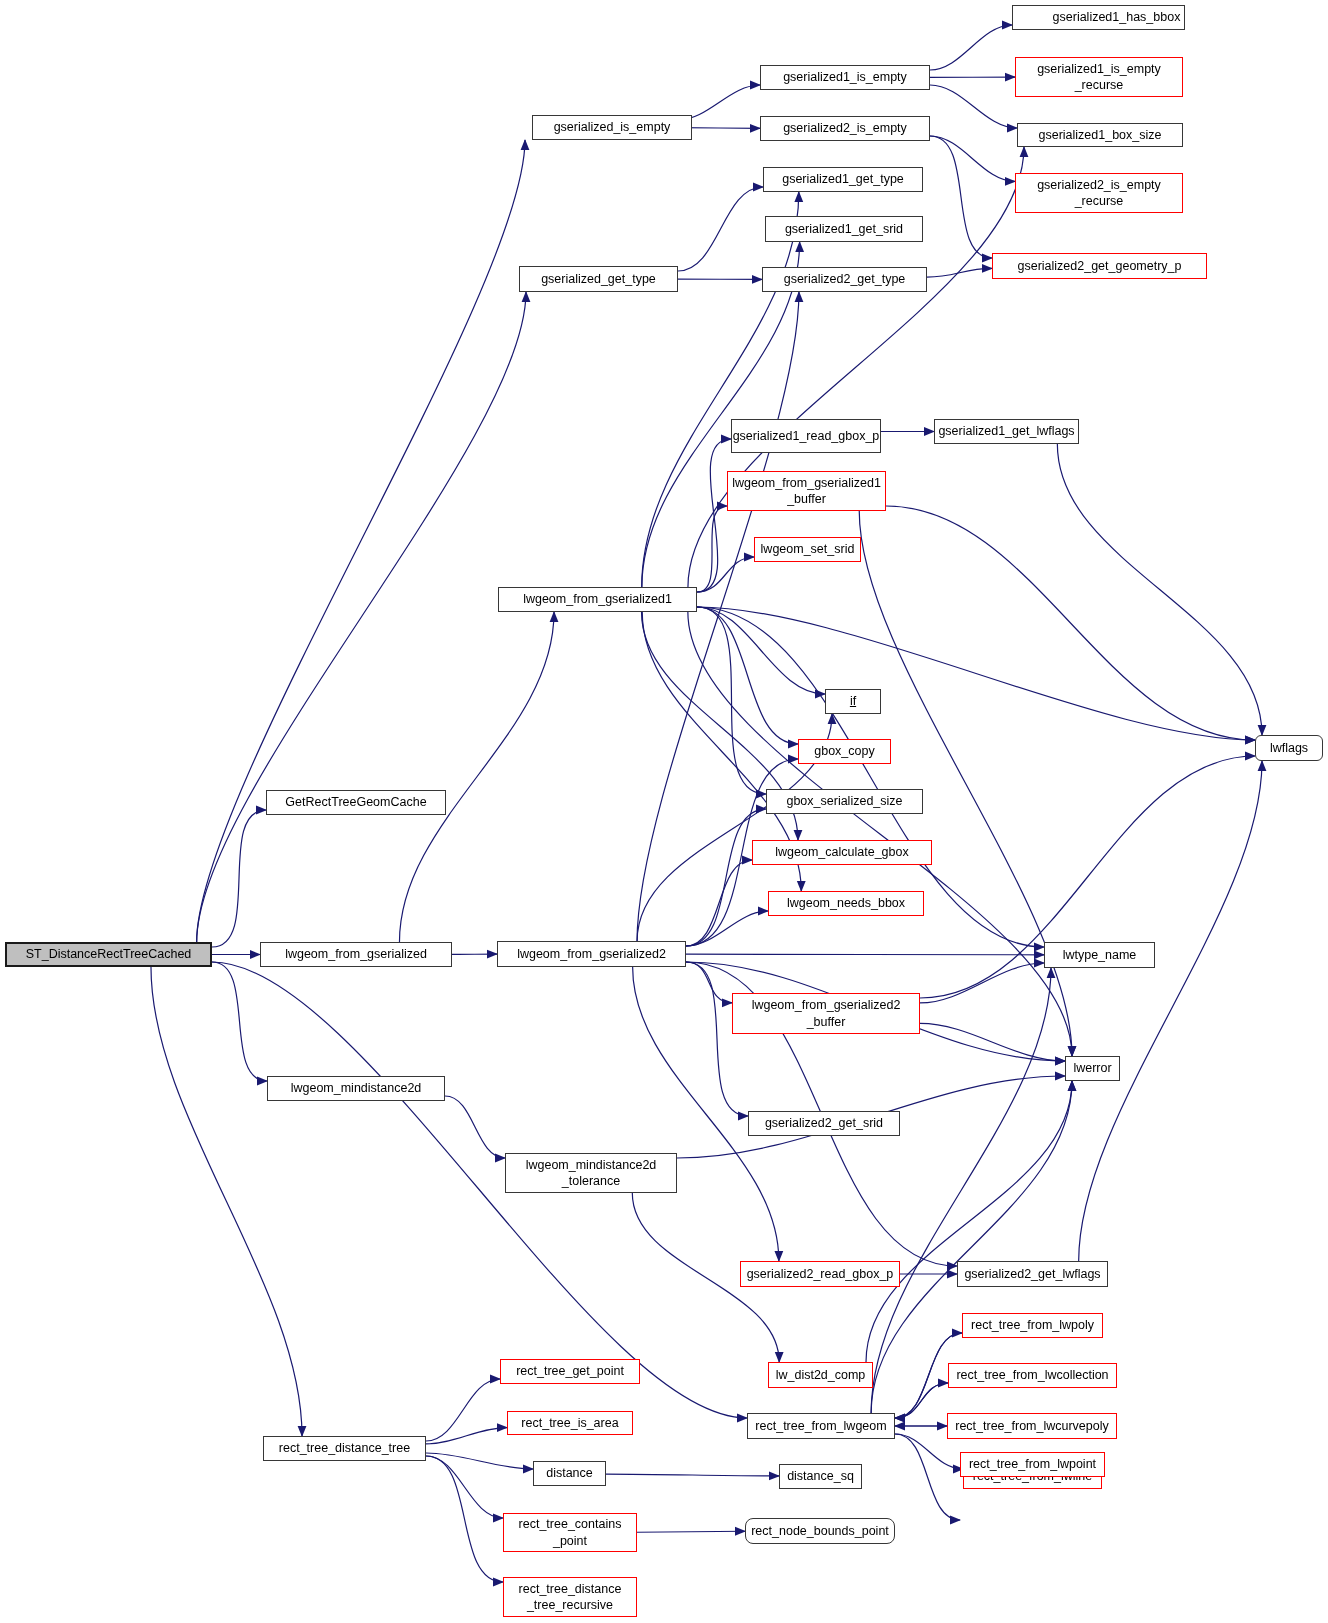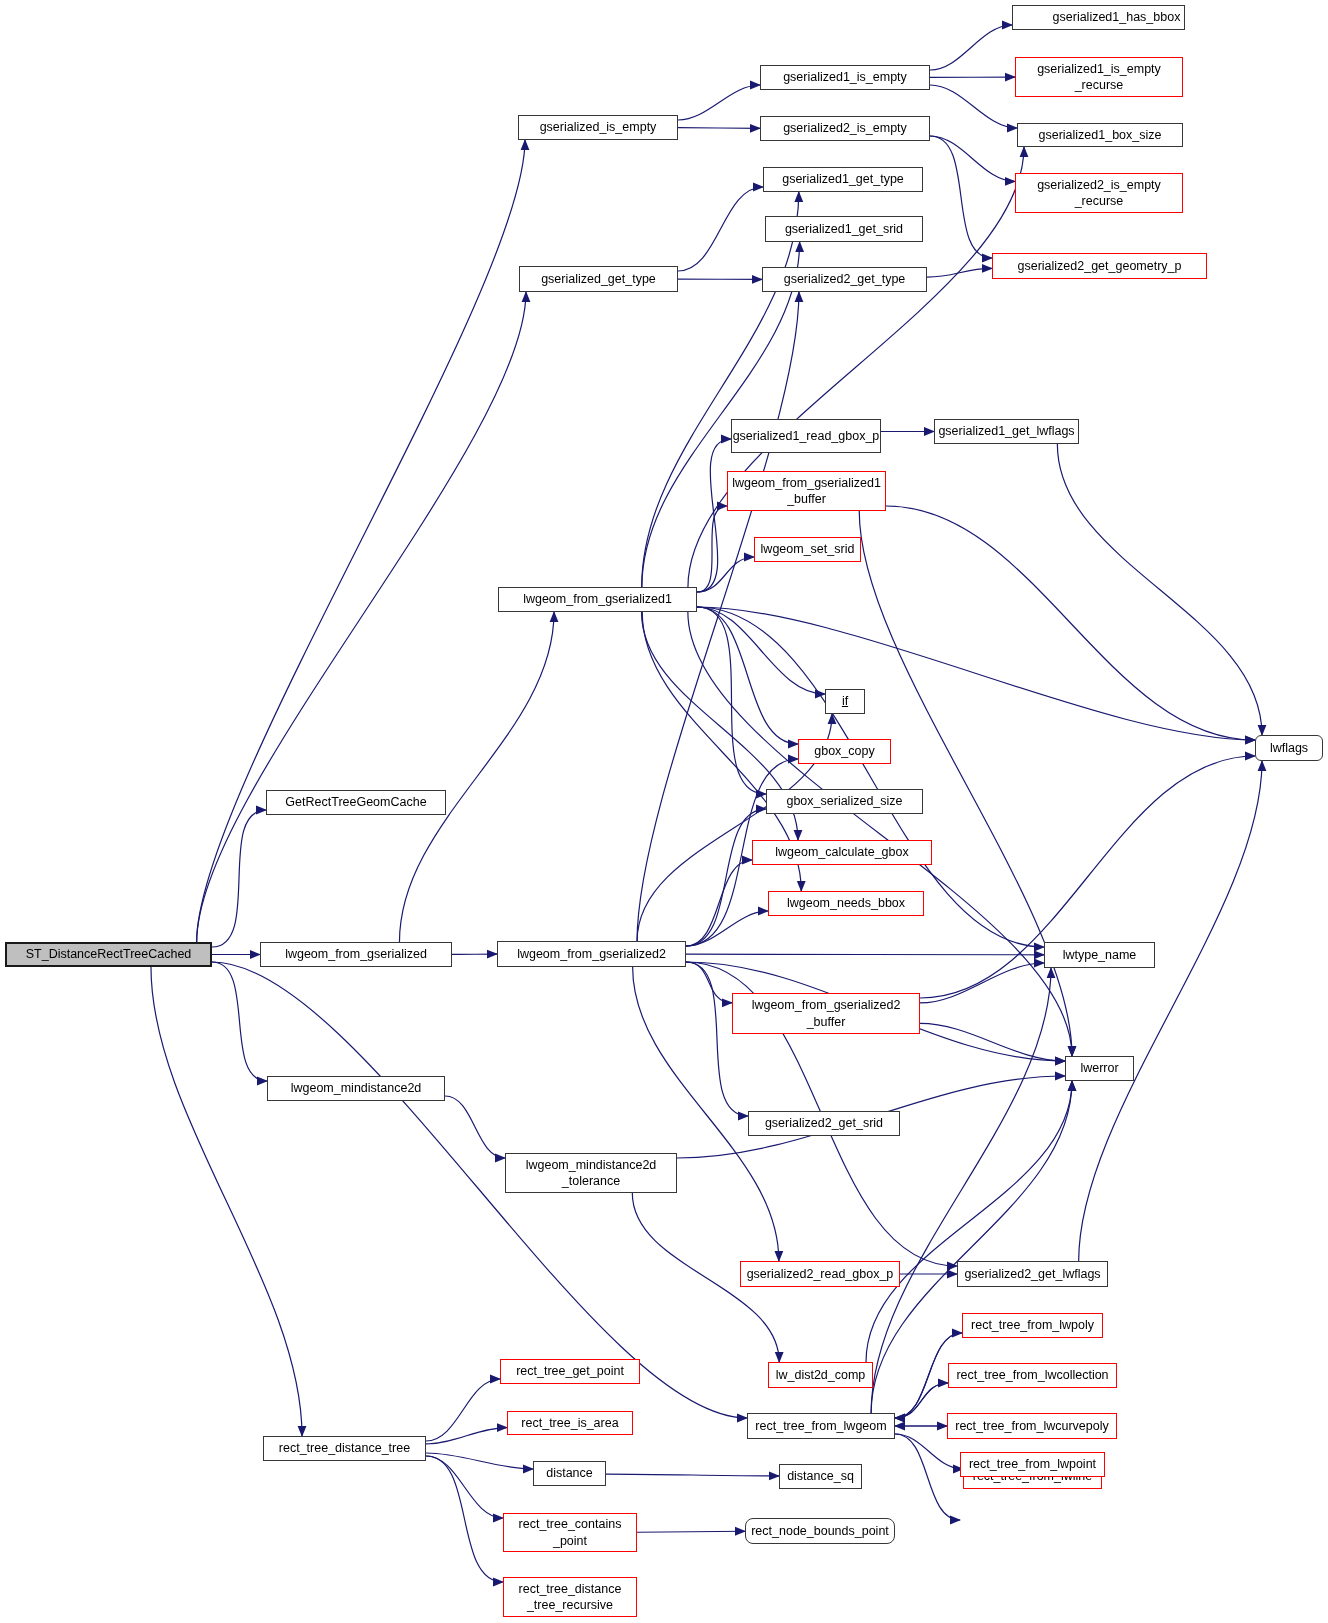--- a/index.html
+++ b/index.html
@@ -117,54 +117,54 @@
         <path d="M426,1456 C476.20615500115497,1456 452.79384499884503,1582 503,1582" fill="none" stroke="#191970" stroke-width="1.2" marker-end="url(#arrow)"></path>
         <path d="M606,1474.04 C664.8236223624489,1474.04 720.1763776375511,1475.96 779,1475.96" fill="none" stroke="#191970" stroke-width="1.2" marker-end="url(#arrow)"></path>
         <path d="M637,1532.23 C673.7214506380127,1532.23 708.2785493619873,1531.27 745,1531.27" fill="none" stroke="#191970" stroke-width="1.2" marker-end="url(#arrow)"></path>
       </g>
   </svg>
   <div id="nodes">
       <div class="node root" style="left: 5px; top: 942px; width: 207px; height: 25px;">ST_DistanceRectTreeCached</div>
       <div class="node normal" style="left: 266px; top: 790px; width: 180px; height: 25px;">GetRectTreeGeomCache</div>
       <div class="node normal" style="left: 260px; top: 942px; width: 192px; height: 25px;">lwgeom_from_gserialized</div>
       <div class="node normal" style="left: 267px; top: 1076px; width: 178px; height: 25px;">lwgeom_mindistance2d</div>
-      <div class="node normal" style="left: 518px; top: 115px; width: 160px; height: 25px;">gserialized_is_empty</div>
+      <div class="node normal" style="left: 532px; top: 115px; width: 160px; height: 25px;">gserialized_is_empty</div>
       <div class="node normal" style="left: 519px; top: 266px; width: 159px; height: 26px;">gserialized_get_type</div>
       <div class="node normal" style="left: 760px; top: 65px; width: 170px; height: 25px;">gserialized1_is_empty</div>
       <div class="node normal" style="left: 760px; top: 116px; width: 170px; height: 25px;">gserialized2_is_empty</div>
       <div class="node normal" style="left: 763px; top: 167px; width: 160px; height: 25px;">gserialized1_get_type</div>
       <div class="node normal" style="left: 765px; top: 216px; width: 158px; height: 26px;">gserialized1_get_srid</div>
       <div class="node normal" style="left: 762px; top: 267px; width: 165px; height: 25px;">gserialized2_get_type</div>
       <div class="node normal" style="left: 1012px; top: 5px; width: 173px; height: 25px; padding-left: 36px;">gserialized1_has_bbox</div>
       <div class="node partial" style="left: 1015px; top: 57px; width: 168px; height: 40px;">gserialized1_is_empty
 _recurse</div>
       <div class="node normal" style="left: 1017px; top: 123px; width: 166px; height: 24px;">gserialized1_box_size</div>
       <div class="node partial" style="left: 1015px; top: 173px; width: 168px; height: 40px;">gserialized2_is_empty
 _recurse</div>
       <div class="node partial" style="left: 992px; top: 253px; width: 215px; height: 26px;">gserialized2_get_geometry_p</div>
       <div class="node normal" style="left: 731px; top: 419px; width: 150px; height: 34px;">gserialized1_read_gbox_p</div>
       <div class="node normal" style="left: 934px; top: 419px; width: 145px; height: 25px;">gserialized1_get_lwflags</div>
       <div class="node partial" style="left: 727px; top: 471px; width: 159px; height: 40px;">lwgeom_from_gserialized1
 _buffer</div>
       <div class="node partial" style="left: 754px; top: 537px; width: 107px; height: 25px;">lwgeom_set_srid</div>
       <div class="node normal" style="left: 498px; top: 587px; width: 199px; height: 25px;">lwgeom_from_gserialized1</div>
-      <div class="node normal" style="left: 825px; top: 689px; width: 40px; height: 25px; text-decoration: underline;">if</div>
+      <div class="node normal" style="left: 825px; top: 689px; width: 56px; height: 25px; text-decoration: underline;">if</div>
       <div class="node partial" style="left: 798px; top: 739px; width: 93px; height: 25px;">gbox_copy</div>
       <div class="node normal" style="left: 766px; top: 789px; width: 157px; height: 25px;">gbox_serialized_size</div>
       <div class="node partial" style="left: 752px; top: 840px; width: 180px; height: 25px;">lwgeom_calculate_gbox</div>
       <div class="node partial" style="left: 768px; top: 891px; width: 156px; height: 25px;">lwgeom_needs_bbox</div>
       <div class="node normal" style="left: 497px; top: 941px; width: 189px; height: 26px;">lwgeom_from_gserialized2</div>
       <div class="node partial" style="left: 732px; top: 993px; width: 188px; height: 41px;">lwgeom_from_gserialized2
 _buffer</div>
       <div class="node normal" style="left: 748px; top: 1111px; width: 152px; height: 25px;">gserialized2_get_srid</div>
       <div class="node normal" style="left: 505px; top: 1153px; width: 172px; height: 40px;">lwgeom_mindistance2d
 _tolerance</div>
       <div class="node normal" style="left: 1255px; top: 735px; width: 68px; height: 26px; border-radius: 6px;">lwflags</div>
       <div class="node normal" style="left: 1044px; top: 942px; width: 111px; height: 26px;">lwtype_name</div>
-      <div class="node normal" style="left: 1065px; top: 1056px; width: 69px; height: 25px;">lwerror</div>
+      <div class="node normal" style="left: 1065px; top: 1056px; width: 55px; height: 25px;">lwerror</div>
       <div class="node partial" style="left: 740px; top: 1261px; width: 160px; height: 26px;">gserialized2_read_gbox_p</div>
       <div class="node normal" style="left: 957px; top: 1261px; width: 151px; height: 26px;">gserialized2_get_lwflags</div>
       <div class="node partial" style="left: 962px; top: 1313px; width: 141px; height: 25px;">rect_tree_from_lwpoly</div>
       <div class="node partial" style="left: 768px; top: 1362px; width: 105px; height: 26px;">lw_dist2d_comp</div>
       <div class="node partial" style="left: 948px; top: 1363px; width: 169px; height: 25px;">rect_tree_from_lwcollection</div>
       <div class="node normal" style="left: 747px; top: 1413px; width: 148px; height: 26px;">rect_tree_from_lwgeom</div>
       <div class="node partial" style="left: 947px; top: 1413px; width: 170px; height: 26px;">rect_tree_from_lwcurvepoly</div>
       <div class="node normal" style="left: 779px; top: 1464px; width: 83px; height: 25px;">distance_sq</div>
       <div class="node partial" style="left: 963px; top: 1464px; width: 139px; height: 25px;">rect_tree_from_lwline</div>
       <div class="node normal" style="left: 745px; top: 1518px; width: 150px; height: 26px; border-radius: 8px;">rect_node_bounds_point</div>

